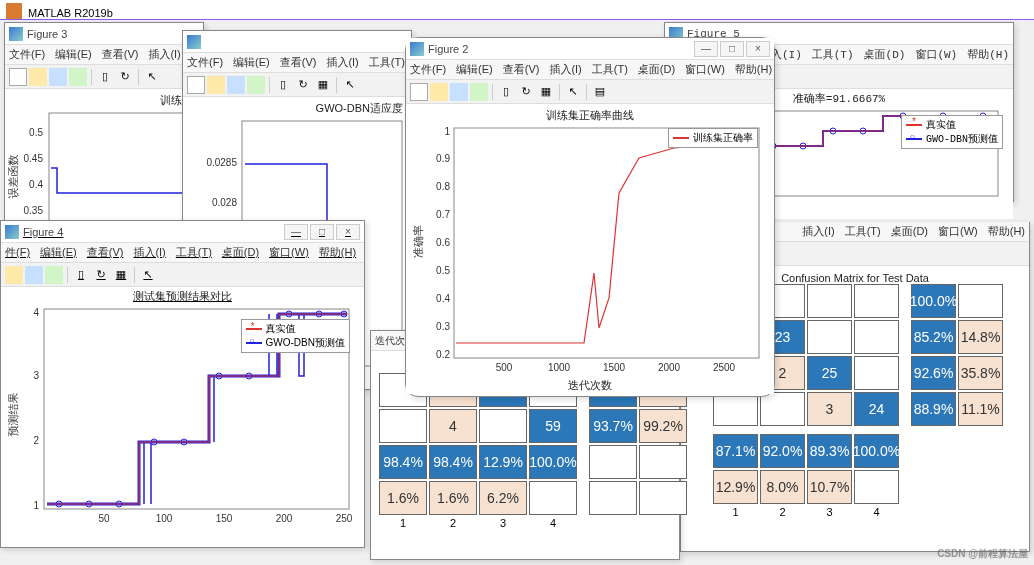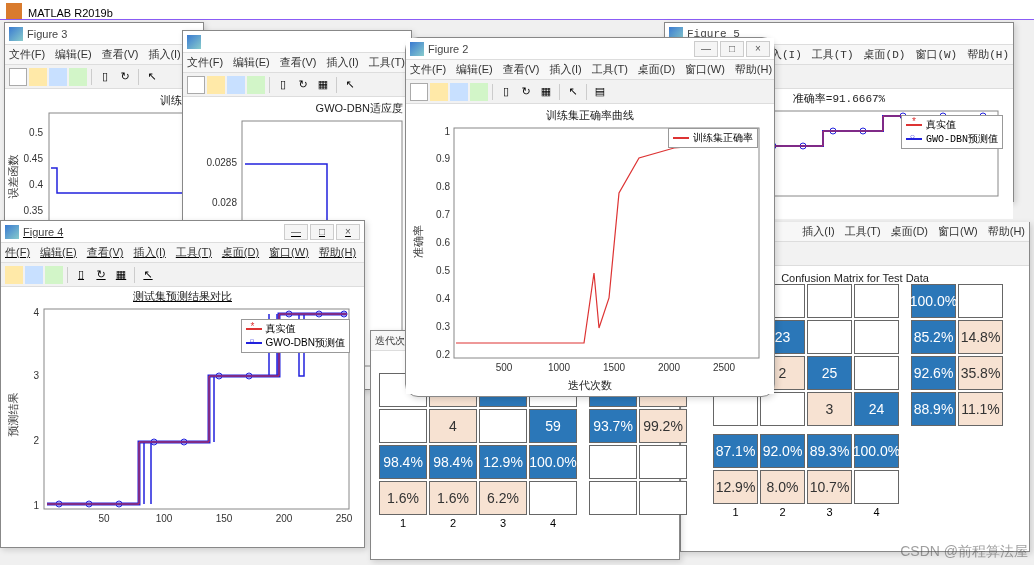--- a/index.html
+++ b/index.html
@@ -25,21 +25,21 @@
 .legend .line { width: 16px; height: 2px; }
 .legend .line.red { background: #d33; position: relative; }
 .legend .line.red::after { content:"*"; color:#d33; position:absolute; top:-7px; left:5px; }
 .legend .line.blue { background: #22d; position: relative; }
 .legend .line.blue::after { content:"○"; color:#22d; position:absolute; top:-6px; left:4px; font-size:8px; }
 .conf-grid { display: grid; gap: 2px; }
 .cell { border: 1px solid #666; display: flex; align-items: center; justify-content: center; font-size: 14px; height: 34px; }
 .cell.blue { background: #2b77b8; color: #fff; }
 .cell.white { background: #fff; color: #333; }
 .cell.peach { background: #f7e2d2; color: #333; }
-.watermark { position: absolute; right: 6px; bottom: 4px; font-size: 14px; color: rgba(80,80,80,.55); font-weight: 400; }
+.watermark { position: absolute; right: 6px; bottom: 4px; font-size: 10px; color: rgba(80,80,80,.55); font-weight: 700; }
 svg { display: block; }
 .tick { font-size: 10px; fill: #333; }
 </style>
 </head>
 <body>
 
 <div class="matlab-main">
   <div class="icon"></div>
   <span>MATLAB R2019b</span>
 </div>

